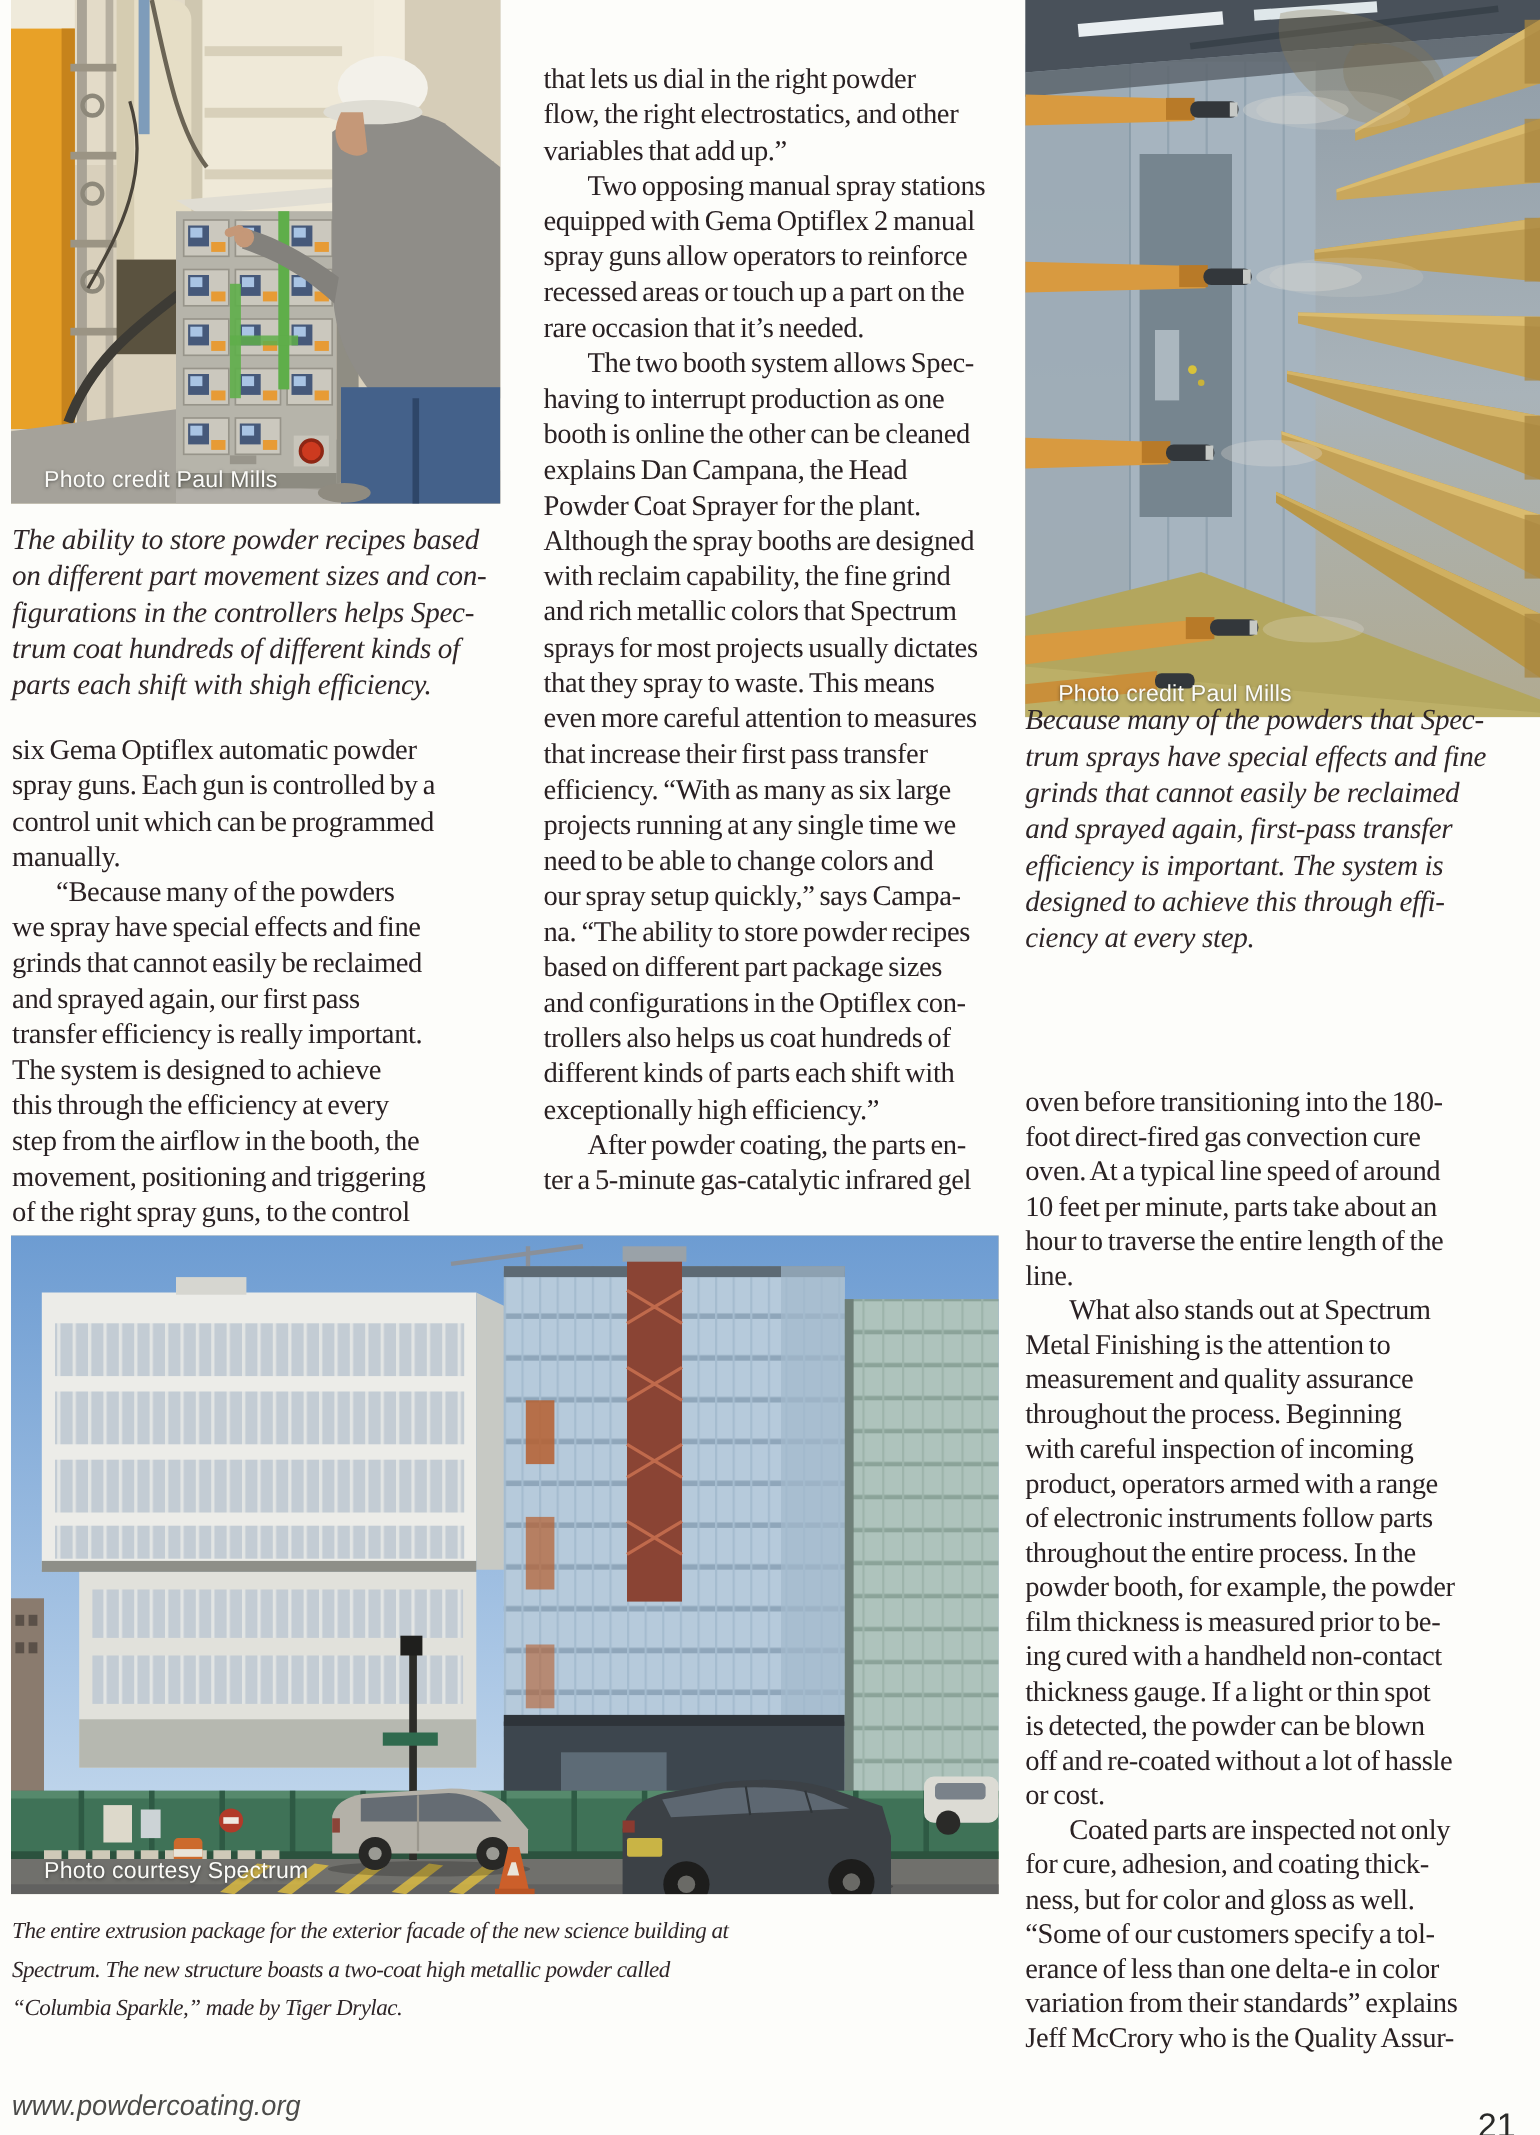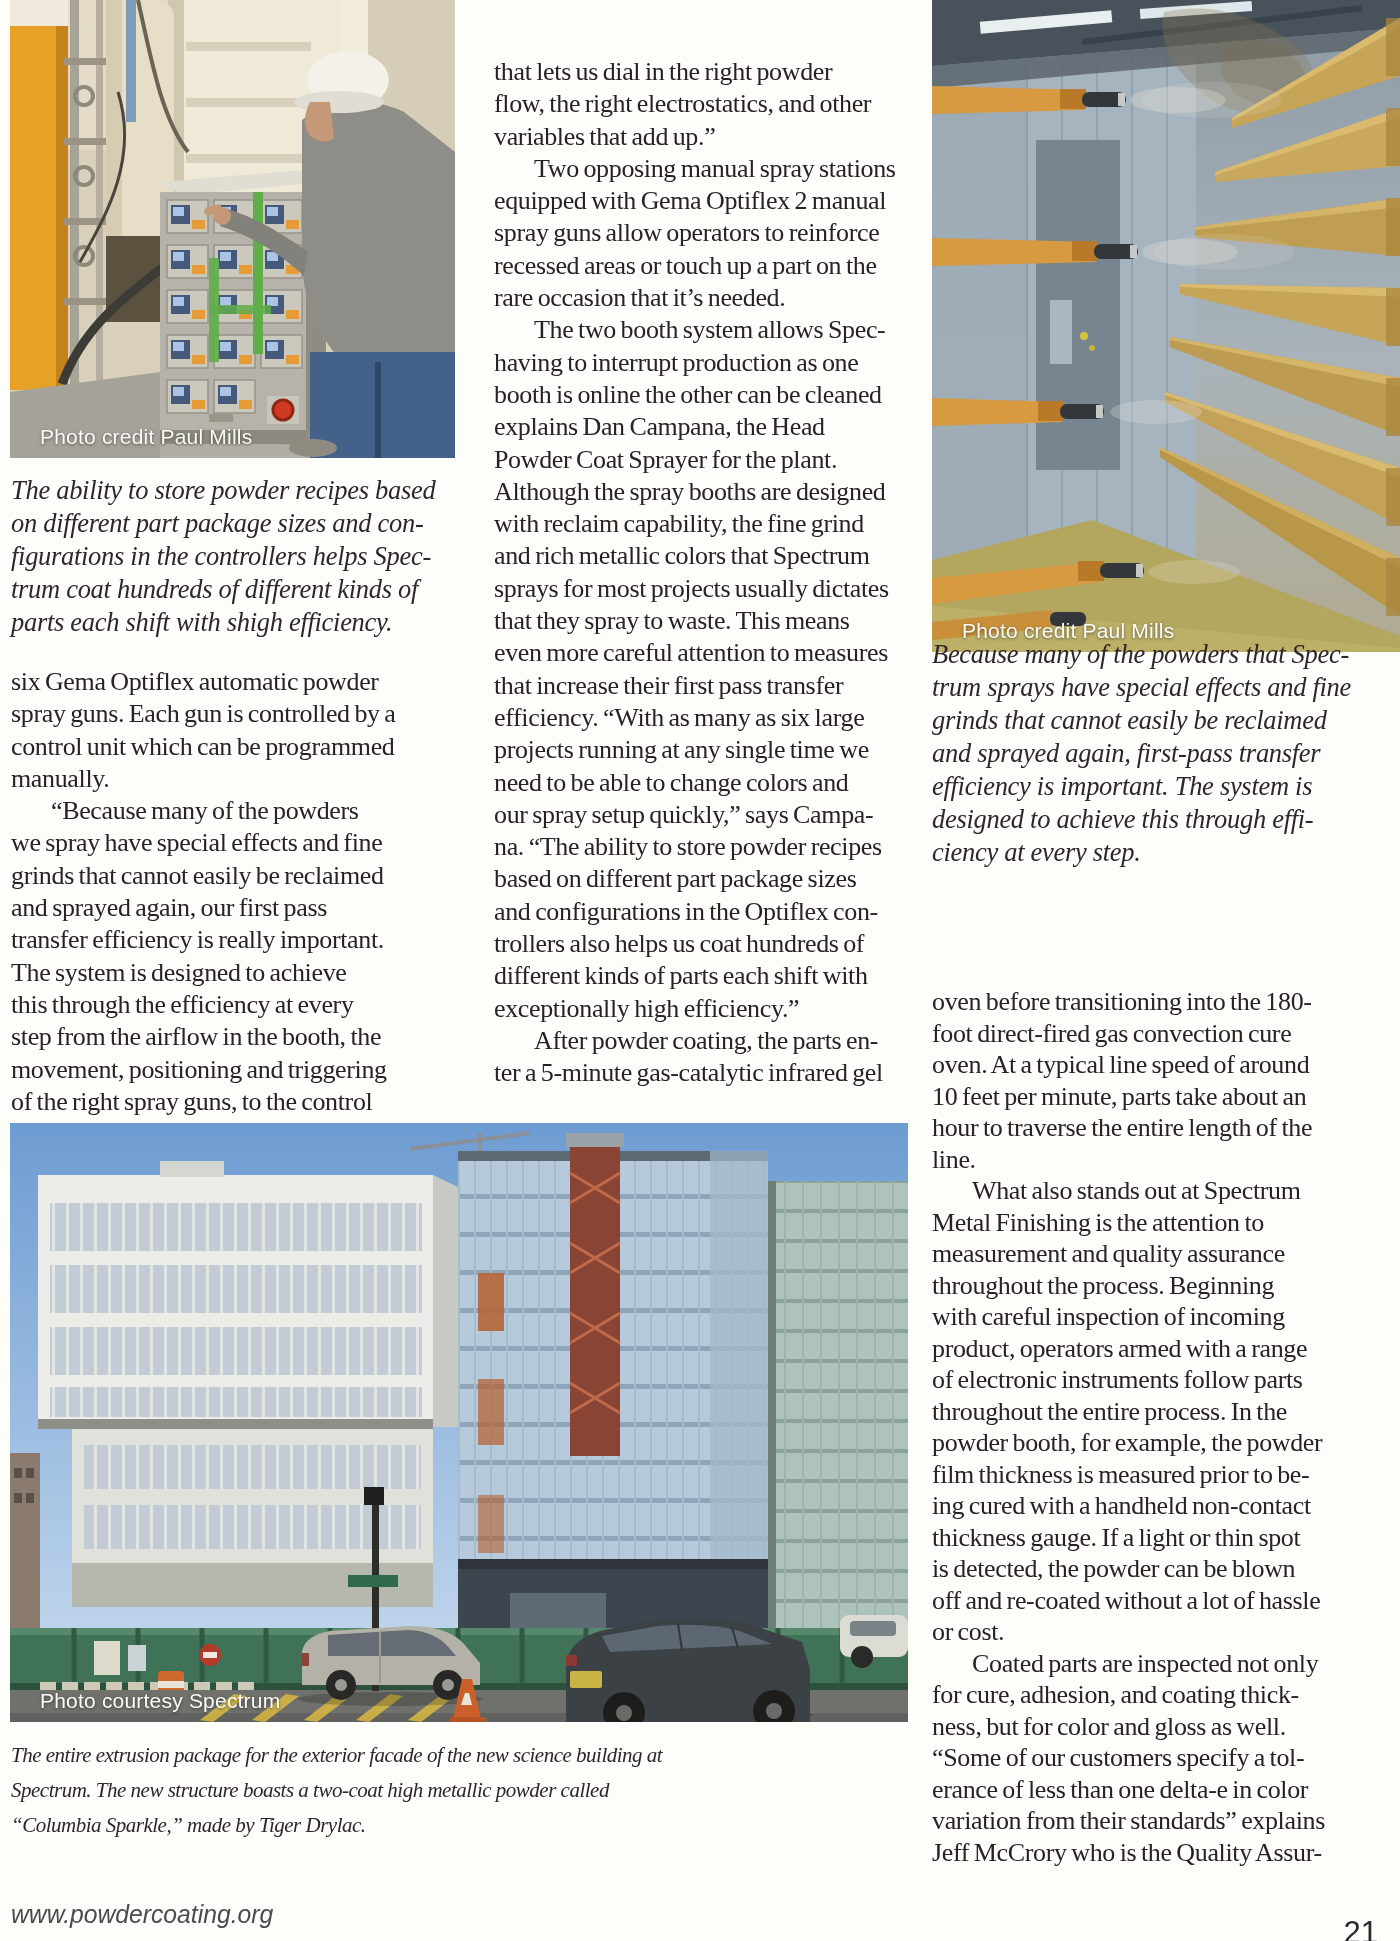--- a/index.html
+++ b/index.html
@@ -156,21 +156,21 @@
         <path d="M368,362 L368,458" stroke="#2e4668" stroke-width="6"></path>
         <ellipse cx="303" cy="448" rx="24" ry="9" fill="#8f8b80"></ellipse>
       </g>
     </svg>
     <span class="credit">Photo credit Paul Mills</span>
   </figure>
 
   <div class="caption" id="caption-controllers">
       <div class="para">
         <div class="line">The ability to store powder recipes based</div>
-        <div class="line">on different part package sizes and con-</div>
+        <div class="line">on different part movement sizes and con-</div>
         <div class="line">figurations in the controllers helps Spec-</div>
         <div class="line">trum coat hundreds of different kinds of</div>
         <div class="line">parts each shift with shigh efficiency.</div>
       </div>
     </div>
 
   <div class="col col-left" id="col-left">
       <div class="para">
         <div class="line">six Gema Optiflex automatic powder</div>
         <div class="line">spray guns. Each gun is controlled by a</div>

